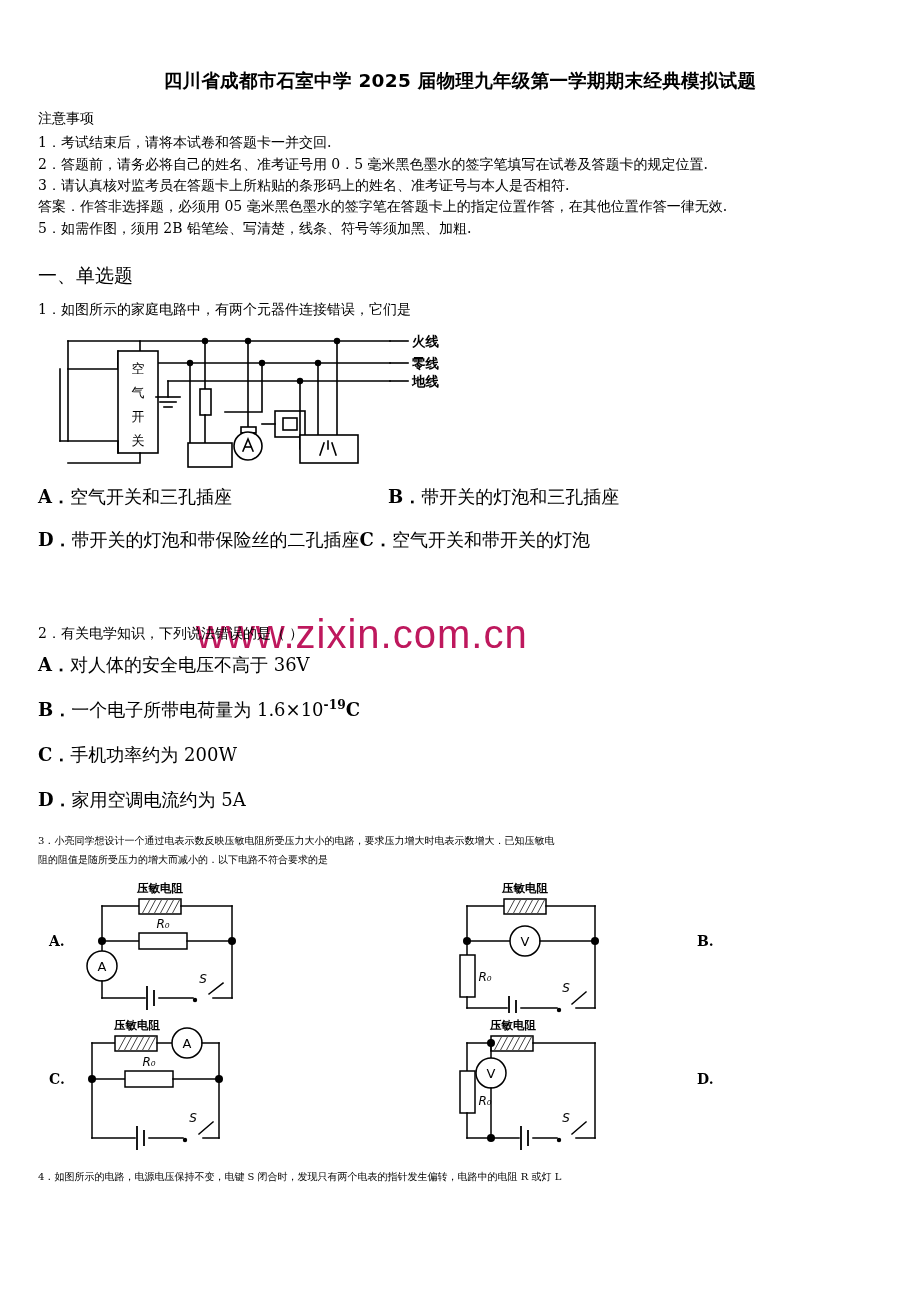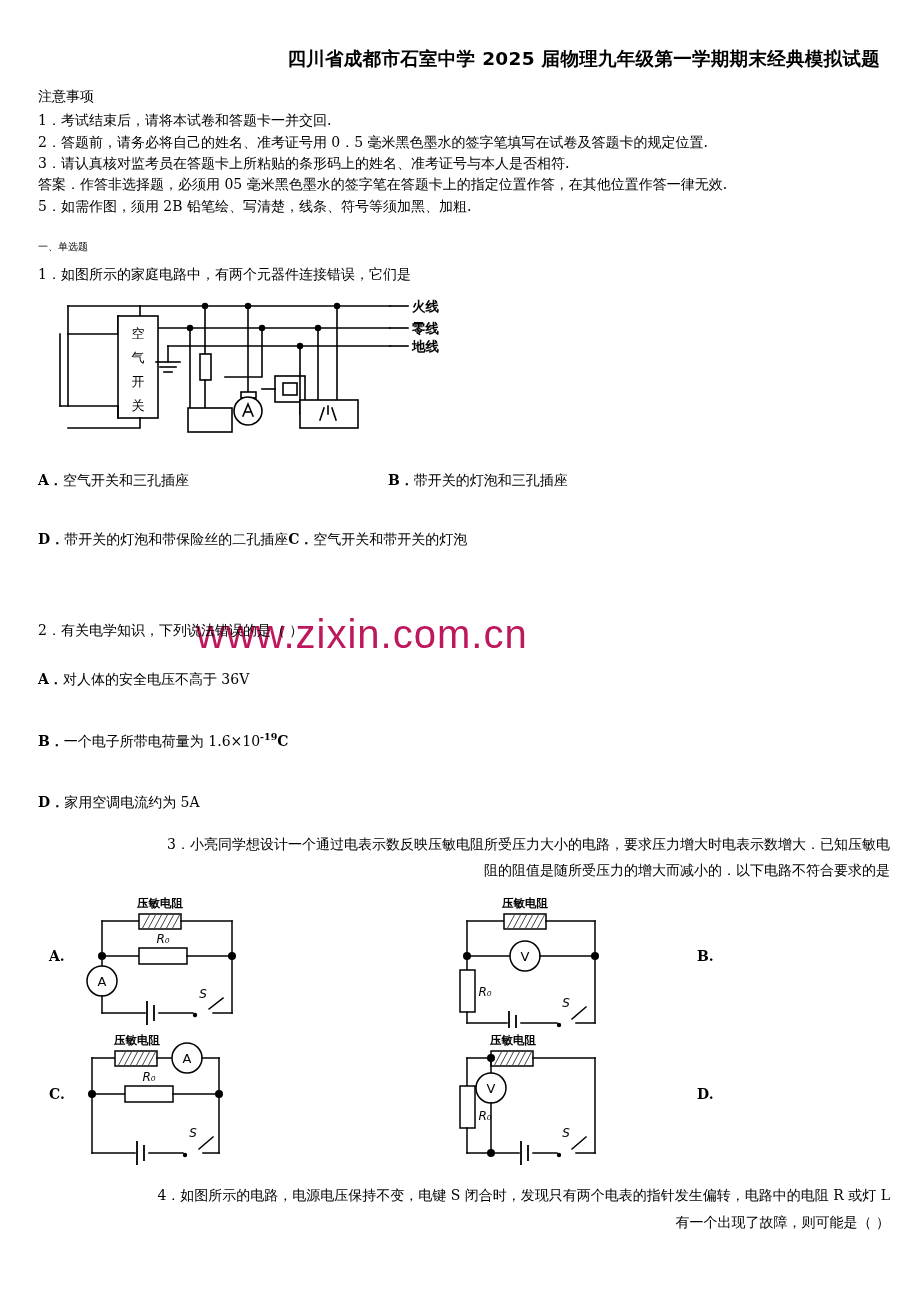--- a/index.html
+++ b/index.html
@@ -26,27 +26,27 @@
     white-space: nowrap;
     pointer-events: none;
     z-index: 0;
     font-weight: 400;
   }
 
   .content { position: relative; z-index: 2; }
 
   
   .doc-title {
-    text-align: right;
+    text-align: center;
     font-family: "DejaVu Sans", "Liberation Sans", sans-serif;
     font-weight: bold;
     font-size: 18.5px;
     letter-spacing: 0.3px;
     margin: 0;
-    padding: 48px 40px 0 40px;
+    padding: 70px 40px 0 40px;
     line-height: 1.2;
   }
 
   
   .notice-wrap { padding: 16px 16px 0 38px; }
   .notice-head {
     font-family: "DejaVu Serif", "Liberation Serif", serif;
     font-size: 14px;
     margin-bottom: 4px;
     line-height: 1.45;
@@ -54,41 +54,40 @@
   .notice-line {
     font-family: "DejaVu Serif", "Liberation Serif", serif;
     font-size: 14px;
     line-height: 1.52;
     white-space: nowrap;
   }
 
   
   .sec-head {
     font-family: "DejaVu Serif", "Liberation Serif", serif;
-    font-size: 10px;
+    font-size: 19px;
     padding: 22px 0 0 38px;
     line-height: 1.5;
   }
 
   
   .q-stem {
     font-family: "DejaVu Serif", "Liberation Serif", serif;
     font-size: 14px;
     padding: 10px 30px 0 38px;
     line-height: 1.55;
   }
-  .q-stem.small { font-size: 14px; line-height: 1.9; text-align: right; }
+  .q-stem.small { font-size: 10px; line-height: 1.9; }
 
   .opt-row { display: flex; padding: 0 20px 0 38px; }
   .opt {
     font-family: "DejaVu Serif", "Liberation Serif", serif;
-    font-size: 14px;
+    font-size: 18px;
     line-height: 1.5;
     font-weight: bold;
-    margin-top: 22px;
   }
   .opt .otxt { font-weight: normal; }
   .opt-col-a { width: 350px; }
   .opt-block { padding-top: 14px; }
   .opt-block .opt { padding-bottom: 16px; }
   .q2opts { padding: 6px 0 0 38px; }
   .q2opts .opt { padding-bottom: 18px; font-weight: bold; }
   .q2opts .otxt { font-weight: normal; }
   .b-bold { font-weight: bold; }
   sup { font-size: 0.68em; vertical-align: super; }
@@ -233,20 +232,21 @@
         <div class="opt opt-col-a"><span>C．</span><span class="otxt">空气开关和带开关的灯泡</span></div>
       </div>
     </div>
 
     <div class="q-stem" style="padding-top:6px;margin-top:48px;">
       <span>2．</span><span>有关电学知识，下列说法错误的是（    ）</span>
     </div>
     <div class="q2opts">
       <div class="opt"><span>A．</span><span class="otxt">对人体的安全电压不高于 36V</span></div>
       <div class="opt"><span>B．</span><span class="otxt">一个电子所带电荷量为 1.6×10</span><sup>-19</sup><span class="b-bold">C</span></div>
+      <div class="opt"><span>C．</span><span class="otxt">手机功率约为 200W</span></div>
       <div class="opt"><span>D．</span><span class="otxt">家用空调电流约为 5A</span></div>
     </div>
 
     <div class="q-stem small" style="padding-top:0px;">
       <div><span>3．</span><span>小亮同学想设计一个通过电表示数反映压敏电阻所受压力大小的电路，要求压力增大时电表示数增大．已知压敏电</span></div>
       <div>阻的阻值是随所受压力的增大而减小的．以下电路不符合要求的是</div>
     </div>
 
     <div class="fig3-grid">
 
@@ -418,17 +418,16 @@
             <text x="124" y="65" font-size="13" text-anchor="middle" fill="#000">V</text>
             <text x="199" y="109" font-size="12" font-style="italic" text-anchor="middle" fill="#000">S</text>
           </svg>
           <div class="opt-letter-fig" style="left:330px; top:58px;">D.</div>
         </div>
       </div>
     </div>
 
     <div class="q-stem small" style="padding-top:14px;">
       <div><span>4．</span><span>如图所示的电路，电源电压保持不变，电键 S 闭合时，发现只有两个电表的指针发生偏转，电路中的电阻 R 或灯 L</span></div>
-      <div>有一个出现了故障，则可能是（    ）</div>
     </div>
 
   </div>
 </div>
 
 </body></html>

